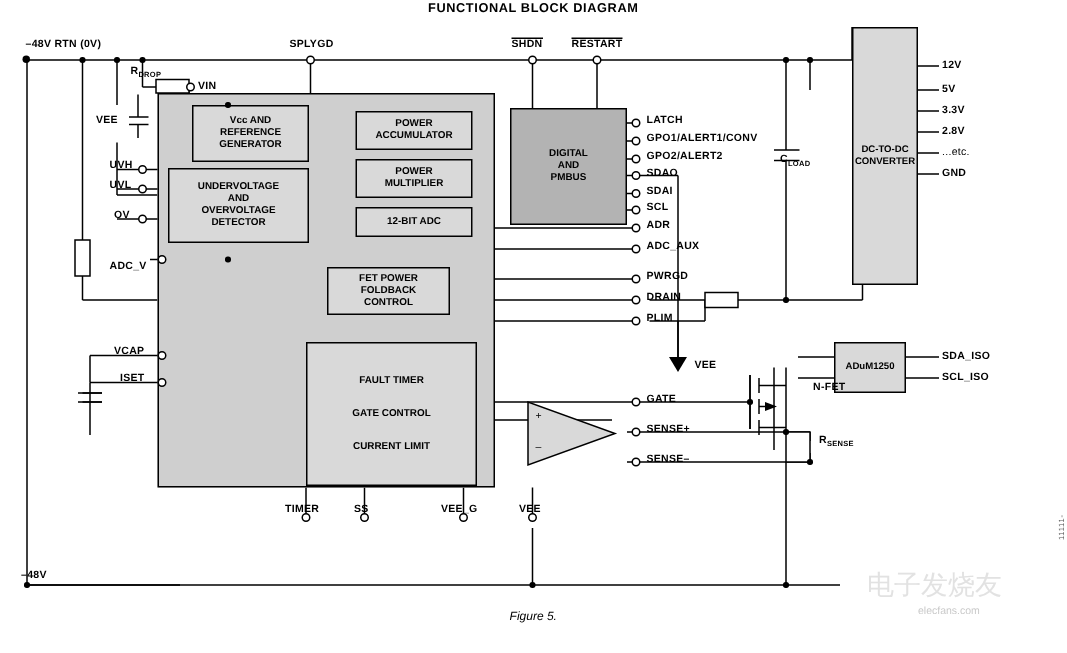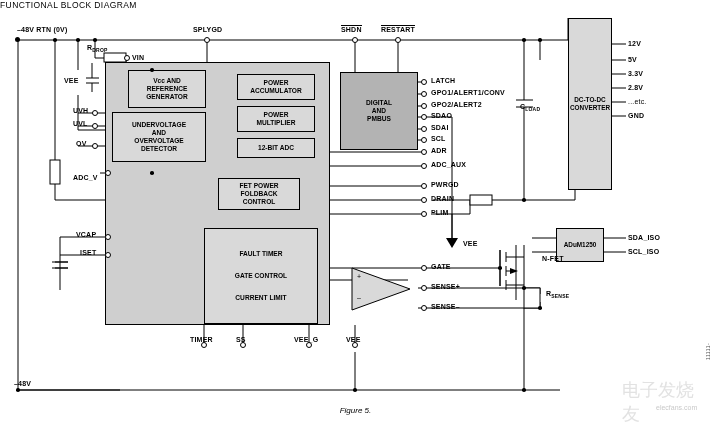--- a/index.html
+++ b/index.html
@@ -1,29 +1,29 @@
 <!DOCTYPE html>
 <html><head>
 <meta charset="utf-8">
 <style>
   html,body{margin:0;padding:0;background:#ffffff;}
   body{width:711px;height:435px;position:relative;font-family:"Liberation Sans",sans-serif;color:#000;}
   #root{position:absolute;left:0;top:0;width:711px;height:435px;overflow:hidden;}
   .lbl{position:absolute;font-size:7px;font-weight:bold;letter-spacing:.2px;white-space:nowrap;line-height:8px;}
   .lbl.nb{font-weight:normal;}
-  .title{position:absolute;top:0px;left:0;width:711px;font-size:8.5px;font-weight:normal;letter-spacing:.4px;}
+  .title{position:absolute;top:0px;left:0;width:711px;text-align:center;font-size:8.5px;font-weight:bold;letter-spacing:.4px;}
   .fig{position:absolute;left:0;width:711px;text-align:center;font-size:8px;font-style:italic;}
   
   .blk{position:absolute;border:1px solid #000;background:#d9d9d9;box-sizing:border-box;display:flex;align-items:center;justify-content:center;text-align:center;font-size:6.6px;font-weight:bold;line-height:8px;padding:1px;}
   .blk.dark{background:#b3b3b3;}
   .shell{position:absolute;border:1px solid #000;background:#cfcfcf;box-sizing:border-box;}
   .dot{position:absolute;width:5px;height:5px;border-radius:50%;background:#000;}
   .odot{position:absolute;width:6px;height:6px;border-radius:50%;border:1.4px solid #000;background:#fff;box-sizing:border-box;}
   .sdot{position:absolute;width:3.6px;height:3.6px;border-radius:50%;background:#000;}
-  .watermark{position:absolute;font-size:7px;color:#cfcfcf;margin-left:44px;}
+  .watermark{position:absolute;font-size:7px;color:#cfcfcf;}
   .sidecode{position:absolute;font-size:5px;color:#555;transform:rotate(-90deg);transform-origin:left top;letter-spacing:.5px;}
   svg{position:absolute;left:0;top:0;overflow:visible;}
 </style>
 </head>
 <body>
 
 <div id="root">
 
   <div class="title">FUNCTIONAL BLOCK DIAGRAM</div>
 

